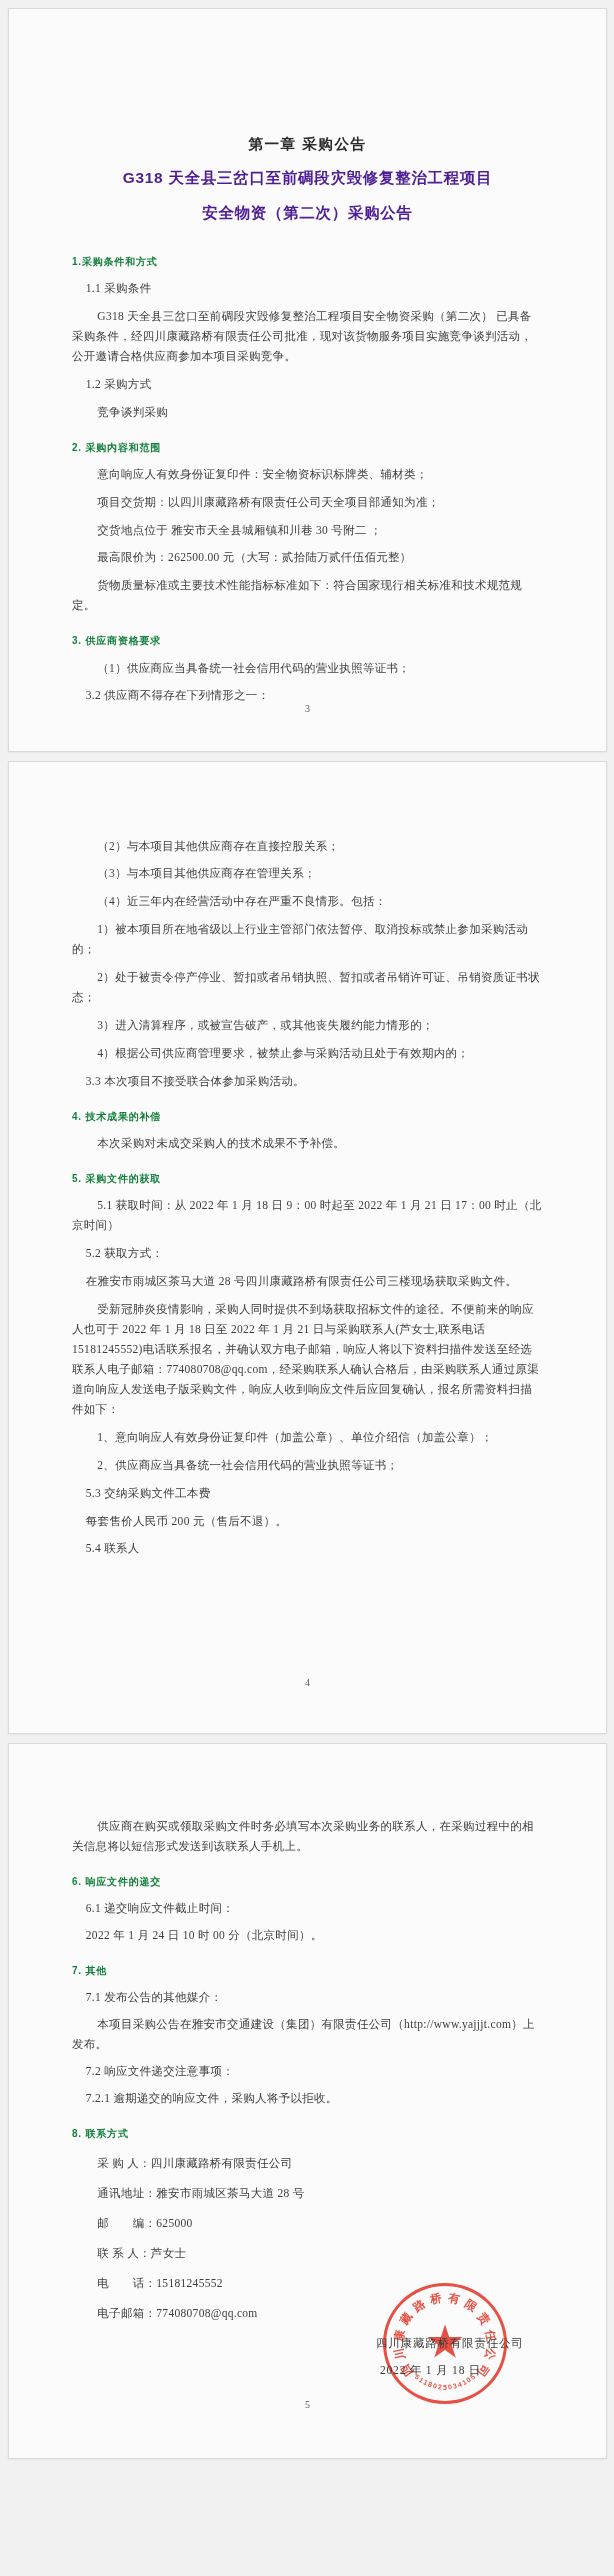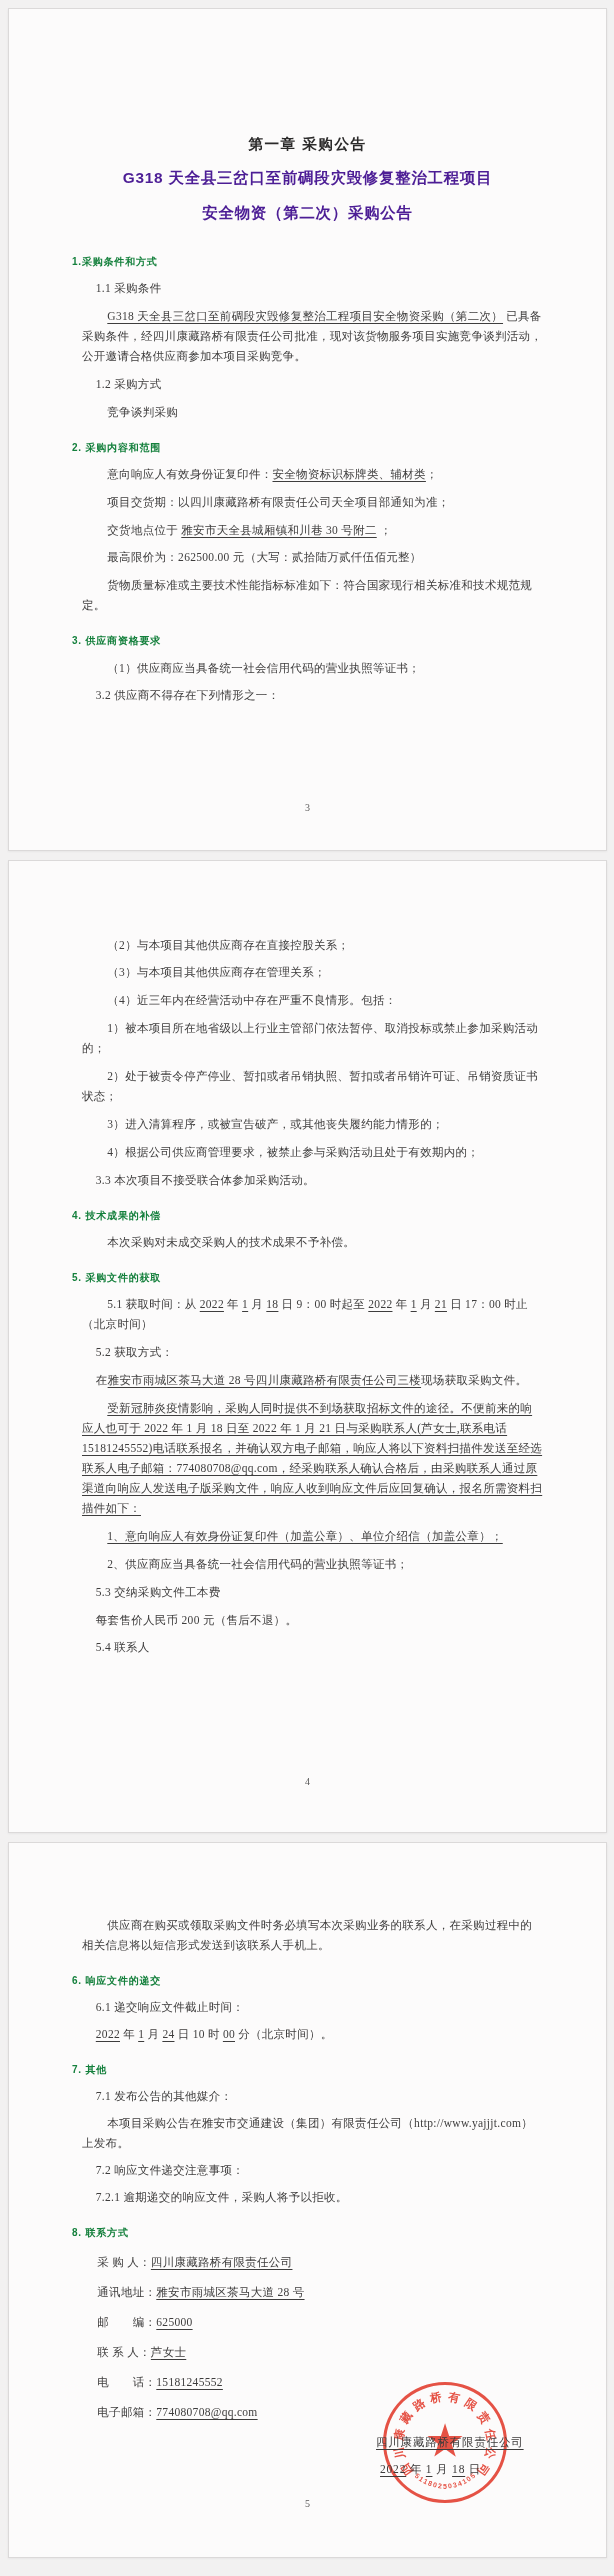--- a/index.html
+++ b/index.html
@@ -13,21 +13,21 @@
   .page{
     position:relative;
     width:599px;
     margin:7.7px auto 0 auto;
     background:#fcfbfb;
     border:0.8px solid #dbd9d9;
     box-shadow:0 0.8px 2.3px rgba(0,0,0,.07);
     box-sizing:border-box;
     overflow:hidden;
   }
-  #page1{height:843px;}
+  #page1{height:744px;}
   #page2{height:973px;margin-top:9.2px;}
   #page3{height:716px;margin-top:9.2px;margin-bottom:6.1px;}
   .content{
     padding:0 63px;
     font-size:11.5px;
     line-height:1.75;
     letter-spacing:0.3px;
   }
   #page2 .content{padding-top:66px;}
   #page3 .content{padding-top:65px;}
@@ -52,27 +52,26 @@
     margin-top:7.7px;
   }
   .h{
     font-family:"Liberation Sans", sans-serif;
     font-weight:700;
     font-size:10px;
     color:#15803d;
     letter-spacing:0.8px;
     margin:17px 0 3.1px 0;
   }
-  .p{margin-top:7.7px;margin-left:10px;}
+  .p{margin-top:7.7px;}
   #page3 .p{margin-top:7px;}
   .contact{margin-top:10px;}
   .ind1{text-indent:1.2em;}
   .ind2{text-indent:2.2em;}
   .u{
-    text-decoration:underline;
     text-underline-offset:3.1px;
     text-decoration-thickness:0.8px;
   }
   .gap{height:9.2px;}
   .page-num{
     position:absolute;
     left:0;right:0;
     text-align:center;
     font-size:10px;
     color:#5a5959;

